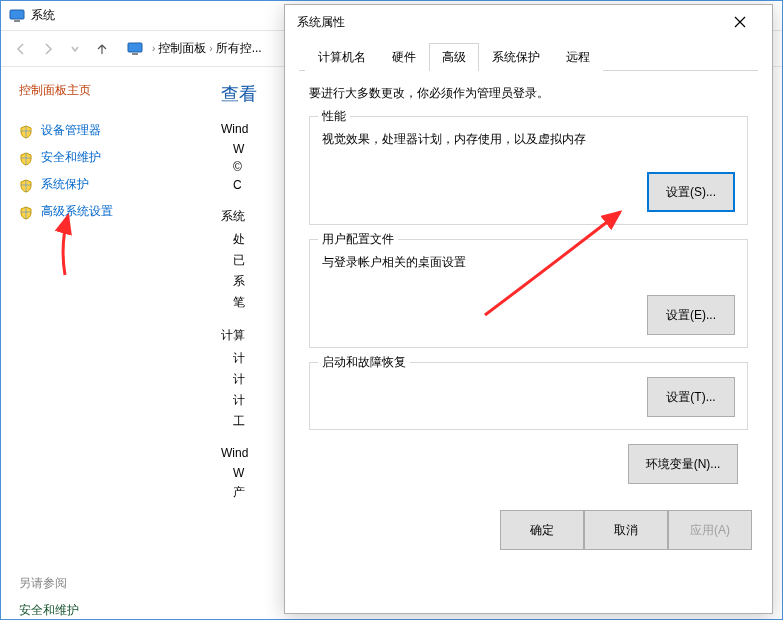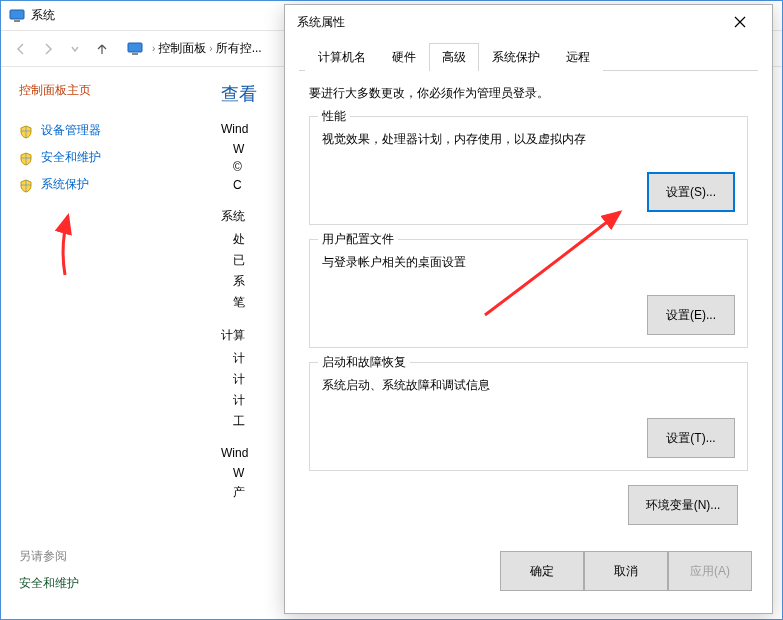--- a/index.html
+++ b/index.html
@@ -139,20 +139,27 @@
               <path d="M7 1 L7 13 M2 6 L12 6" stroke="#4a90d9" stroke-width="0.6"></path>
             </svg></span>
         <span>安全和维护</span>
       </div>
       <div class="side-item">
         <span class="shield-icon"><svg width="14" height="14" viewBox="0 0 14 14">
               <path d="M7 1 L12 3 V7 C12 10 9.5 12.5 7 13 C4.5 12.5 2 10 2 7 V3 Z" fill="#ffd24c" stroke="#c79a00"></path>
               <path d="M7 1 L7 13 M2 6 L12 6" stroke="#4a90d9" stroke-width="0.6"></path>
             </svg></span>
         <span>系统保护</span>
+      </div>
+      <div class="side-item">
+        <span class="shield-icon"><svg width="14" height="14" viewBox="0 0 14 14">
+              <path d="M7 1 L12 3 V7 C12 10 9.5 12.5 7 13 C4.5 12.5 2 10 2 7 V3 Z" fill="#ffd24c" stroke="#c79a00"></path>
+              <path d="M7 1 L7 13 M2 6 L12 6" stroke="#4a90d9" stroke-width="0.6"></path>
+            </svg></span>
+        <span>高级系统设置</span>
       </div>
 
       <div class="seealso-label">另请参阅</div>
       <a class="seealso-link">安全和维护</a>
     </div>
 
     <div class="right-panel">
       <div class="section-heading">查看</div>
       <div class="info-group-title">Wind</div>
       <div class="info-value">W</div>
@@ -231,21 +238,20 @@
       <fieldset class="groupbox">
         <span class="groupbox-title">用户配置文件</span>
         <div class="groupbox-desc">与登录帐户相关的桌面设置</div>
         <div class="btn-row">
           <button class="win-btn">设置(E)...</button>
         </div>
       </fieldset>
 
       <fieldset class="groupbox">
         <span class="groupbox-title">启动和故障恢复</span>
-        <div class="groupbox-desc">系统启动、系统故障和调试信息</div>
         <div class="btn-row">
           <button class="win-btn">设置(T)...</button>
         </div>
       </fieldset>
 
       <div class="envvar-row">
         <button class="win-btn" style="min-width:110px">环境变量(N)...</button>
       </div>
     </div>
 

